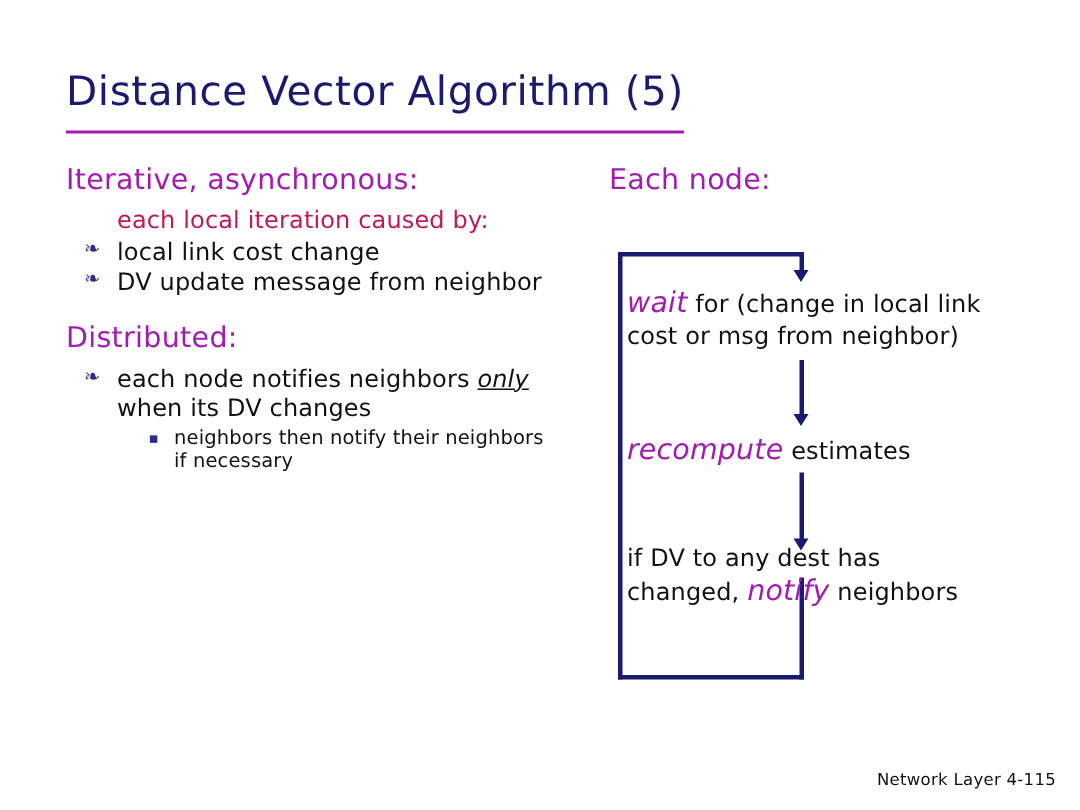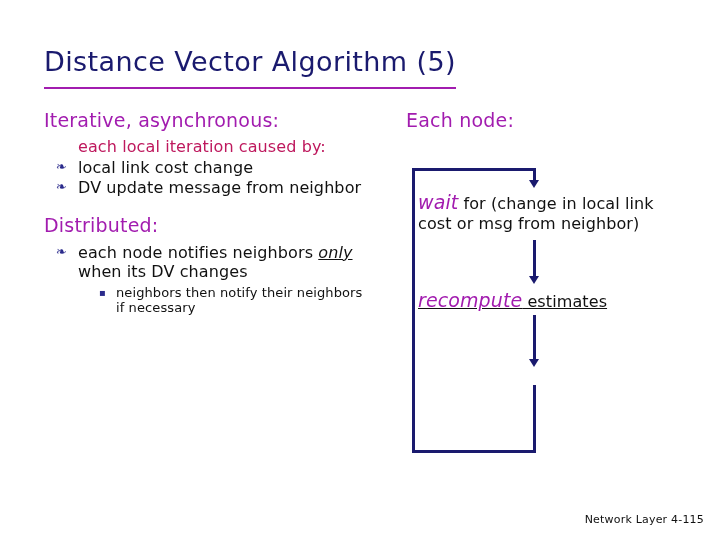--- a/index.html
+++ b/index.html
@@ -130,21 +130,21 @@
     line-height: 1.28;
     letter-spacing: 0.1px;
     white-space: nowrap;
   }
   .flow-text .kw {
     color: #a21caf;
     font-style: italic;
     font-size: 19px;
   }
   .fl-wait  { left: 26px; top: 50px; }
-  .fl-recomp{ left: 26px; top: 148px; text-decoration: underline; }
+  .fl-recomp{ left: 26px; top: 148px; }
   .fl-if    { left: 26px; top: 222px; }
 
   .ln {
     position: absolute;
     background: #1a1a6e;
   }
   .ln-v { width: 3px; }
   .ln-h { height: 3px; }
 
   .arrowhead {
@@ -227,16 +227,20 @@
   <div class="ln ln-v" style="left:141px; top:100px; height:38px;"></div>
   <div class="arrowhead" style="left:137px; top:136px;"></div>
 
   <div class="flow-text fl-recomp">
     <span class="kw">recompute</span><span> estimates</span>
   </div>
 
   <div class="ln ln-v" style="left:141px; top:175px; height:46px;"></div>
   <div class="arrowhead" style="left:137px; top:219px;"></div>
 
+  <div class="flow-text fl-if">
+    <span>if DV to any dest has</span><br>
+    <span>changed, </span><span class="kw">notify</span><span> neighbors</span>
+  </div>
 
 </div>
 
 <div class="footer">Network Layer 4-115</div>
 
 </body></html>

